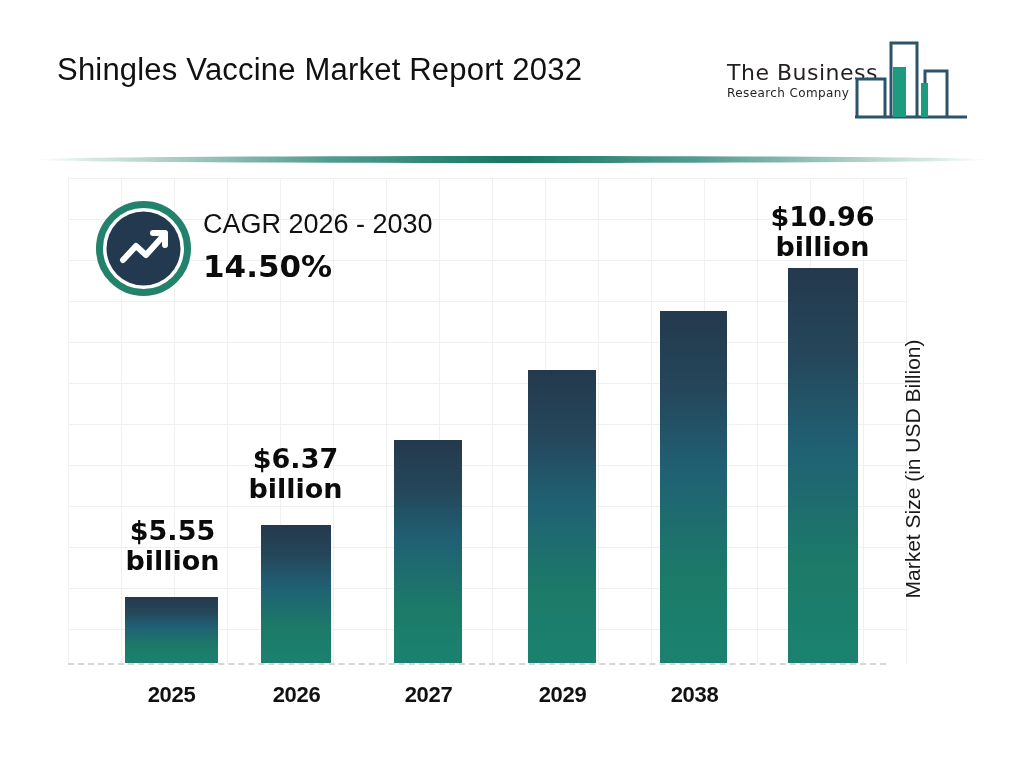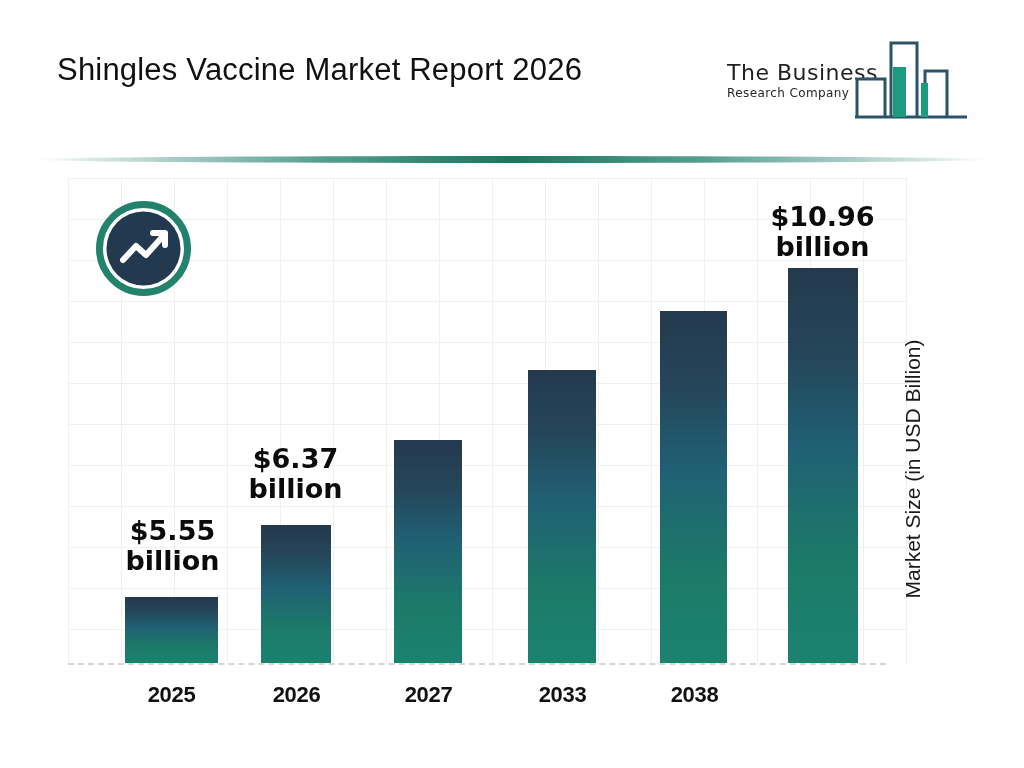--- a/index.html
+++ b/index.html
@@ -99,21 +99,21 @@
   #cagr-value{
     margin-top:8px;
     font-size:31px;font-weight:bold;color:#0b0b0b;
     font-family:"DejaVu Sans", sans-serif;white-space:nowrap;
   }
 </style>
 </head>
 <body>
 
 <div id="header">
-  <div id="page-title">Shingles Vaccine Market Report 2026</div>
+  <div id="page-title">Shingles Vaccine Market Report 2032</div>
 
   <div id="logo">
     <div id="logo-text">
       <div id="logo-line1">The Business</div>
       <div id="logo-line2">Research Company</div>
     </div>
     <div id="logo-mark">
       <svg width="112" height="88" viewBox="0 0 112 88" xmlns="http://www.w3.org/2000/svg">
         <g fill="none" stroke="#2b5468" stroke-width="3">
           <polyline points="2,84 2,46 30,46 30,84"></polyline>
@@ -185,33 +185,37 @@
     <div>billion</div>
   </div>
   <div class="bar-value" style="left:740px;top:186px;width:165px">
     <div>$10.96</div>
     <div>billion</div>
   </div>
 
   <div class="x-label" style="left:104px;top:682px;width:135px">2025</div>
   <div class="x-label" style="left:229px;top:682px;width:135px">2026</div>
   <div class="x-label" style="left:361px;top:682px;width:135px">2027</div>
-  <div class="x-label" style="left:495px;top:682px;width:135px">2033</div>
+  <div class="x-label" style="left:495px;top:682px;width:135px">2029</div>
   <div class="x-label" style="left:627px;top:682px;width:135px">2038</div>
 
   <div id="y-axis-title">
     <span>Market Size (in USD Billion)</span>
   </div>
 
   <div id="cagr-block">
     <div id="cagr-badge">
       <svg width="95" height="95" viewBox="0 0 95 95" xmlns="http://www.w3.org/2000/svg">
         <circle cx="47.5" cy="47.5" r="44" fill="none" stroke="#23826c" stroke-width="7"></circle>
         <circle cx="47.5" cy="47.5" r="37" fill="#22394f"></circle>
         <g fill="none" stroke="#ffffff" stroke-width="6" stroke-linecap="round" stroke-linejoin="round">
           <polyline points="27,59 40,45 50,54 68,34"></polyline>
           <polyline points="57,32 69,32 69,44"></polyline>
         </g>
       </svg>
     </div>
+    <div id="cagr-text">
+      <div id="cagr-period">CAGR 2026 - 2030</div>
+      <div id="cagr-value">14.50%</div>
+    </div>
   </div>
 
 </div>
 
 </body></html>

